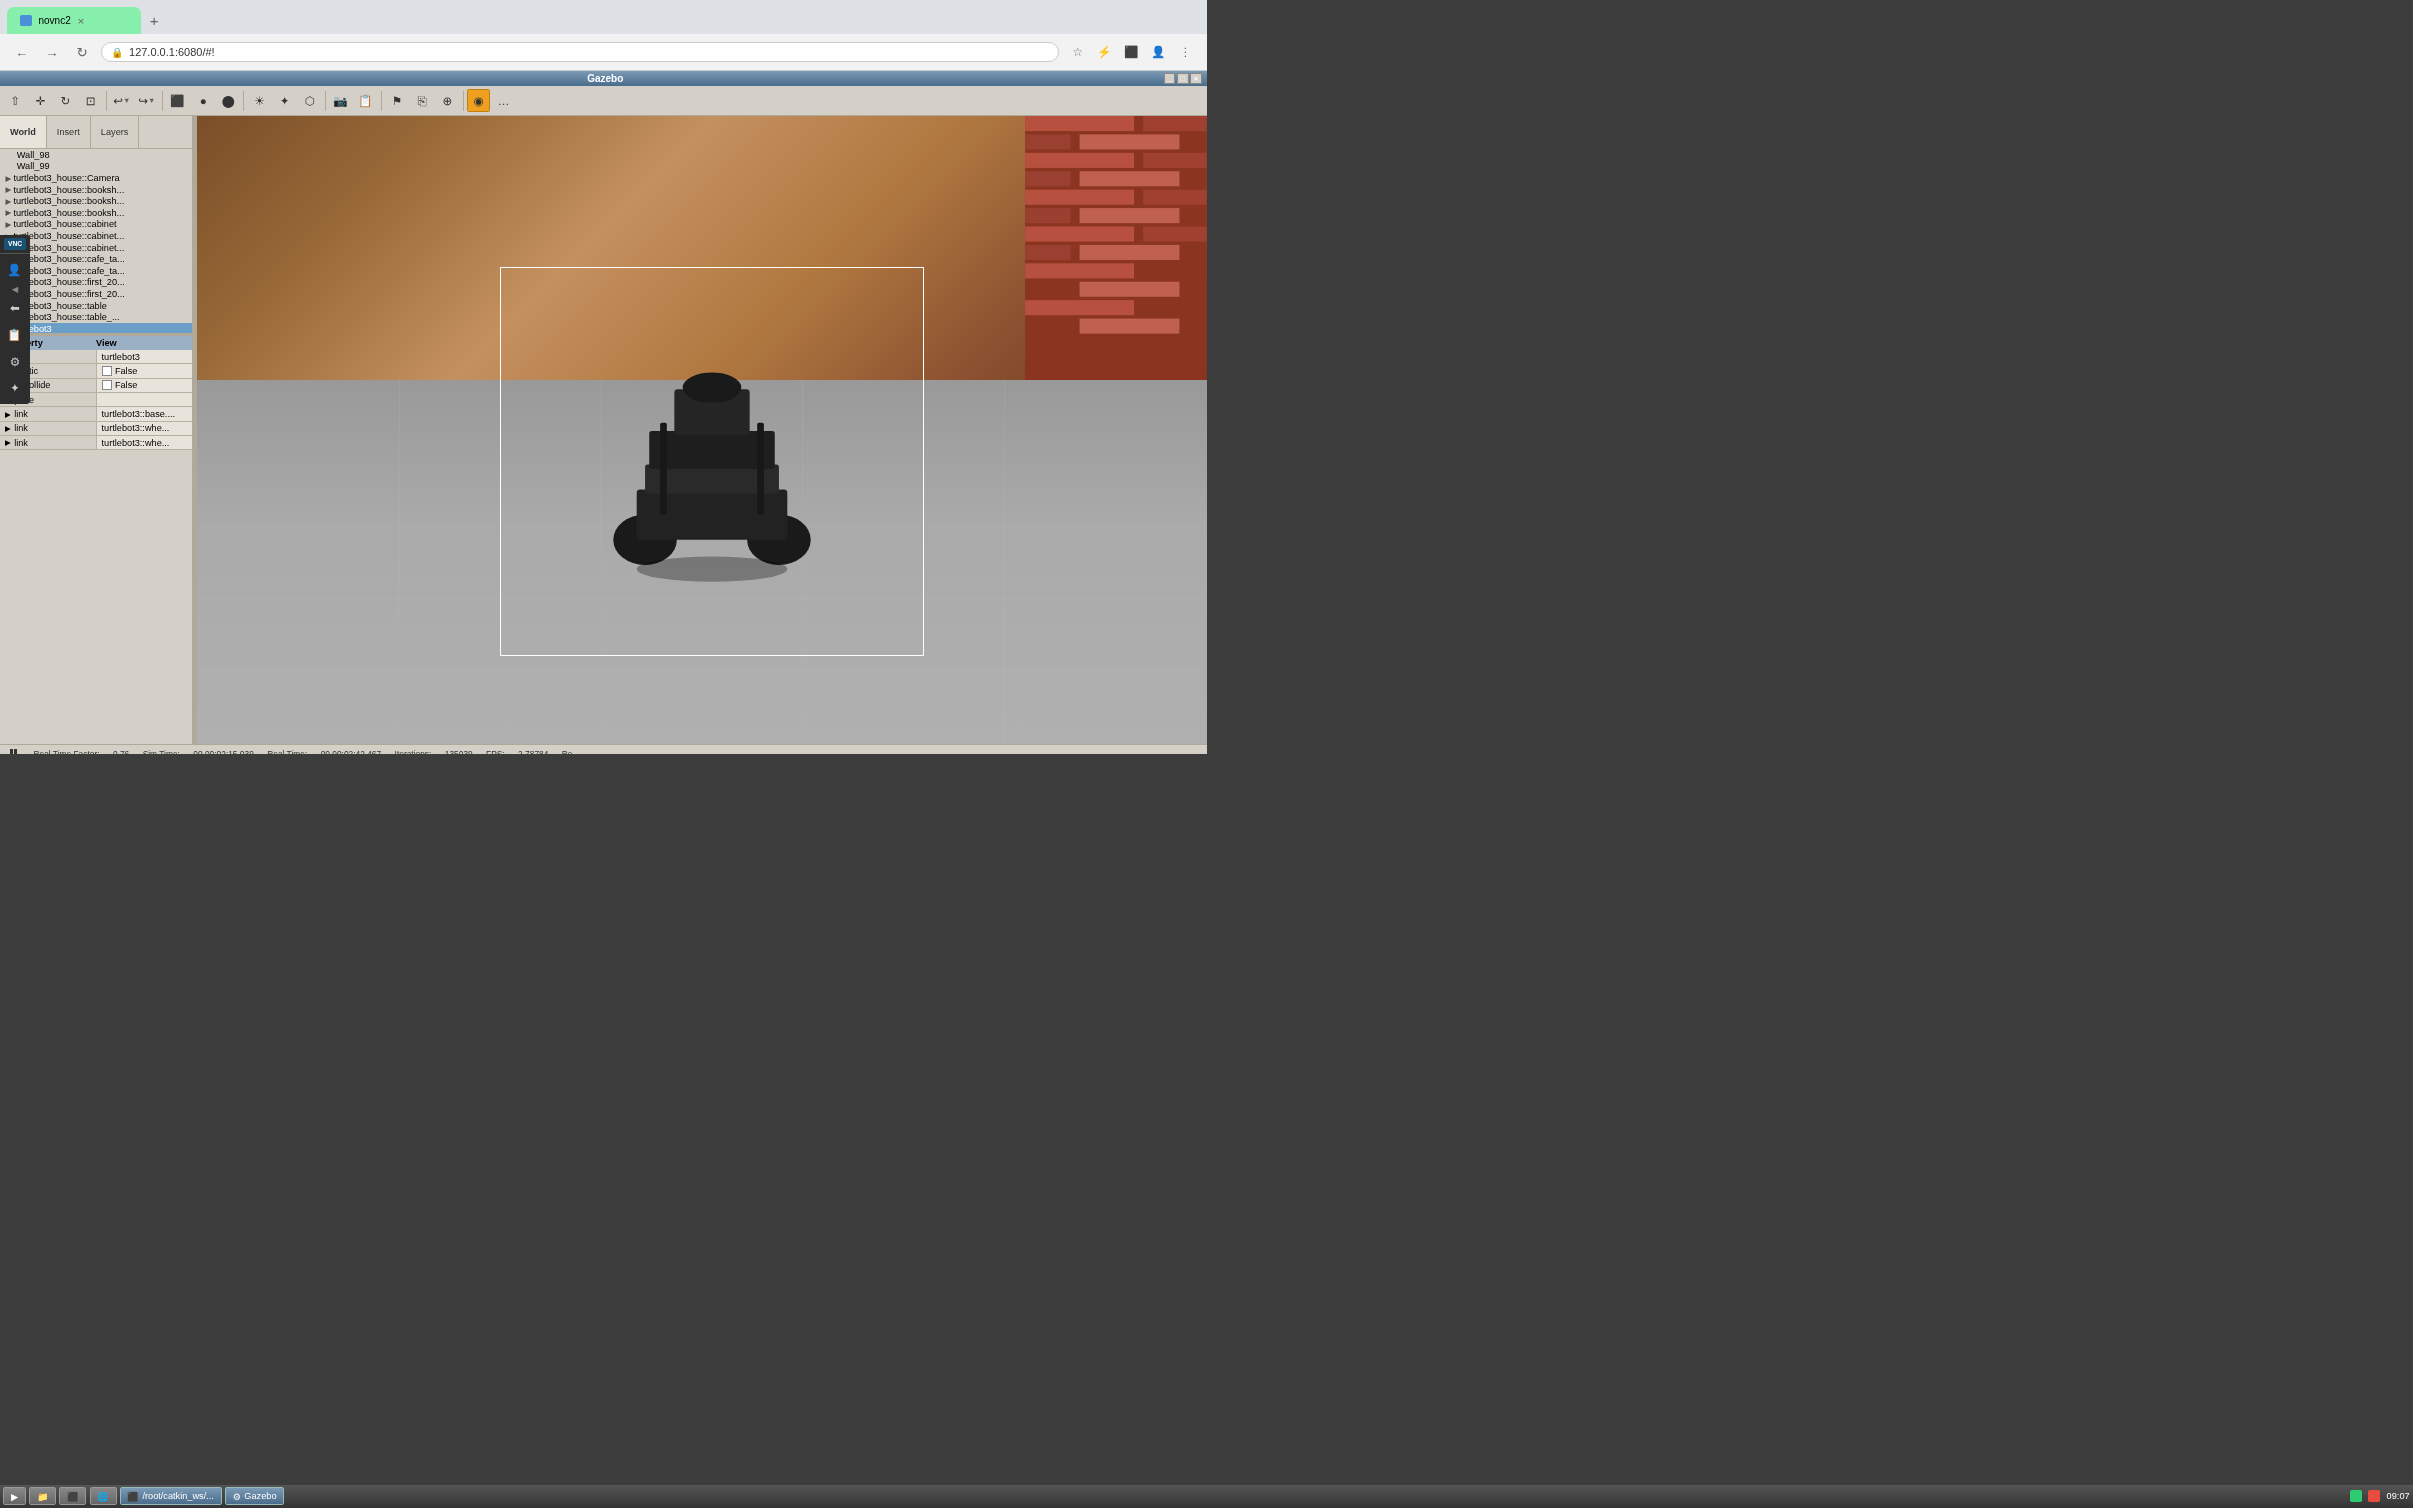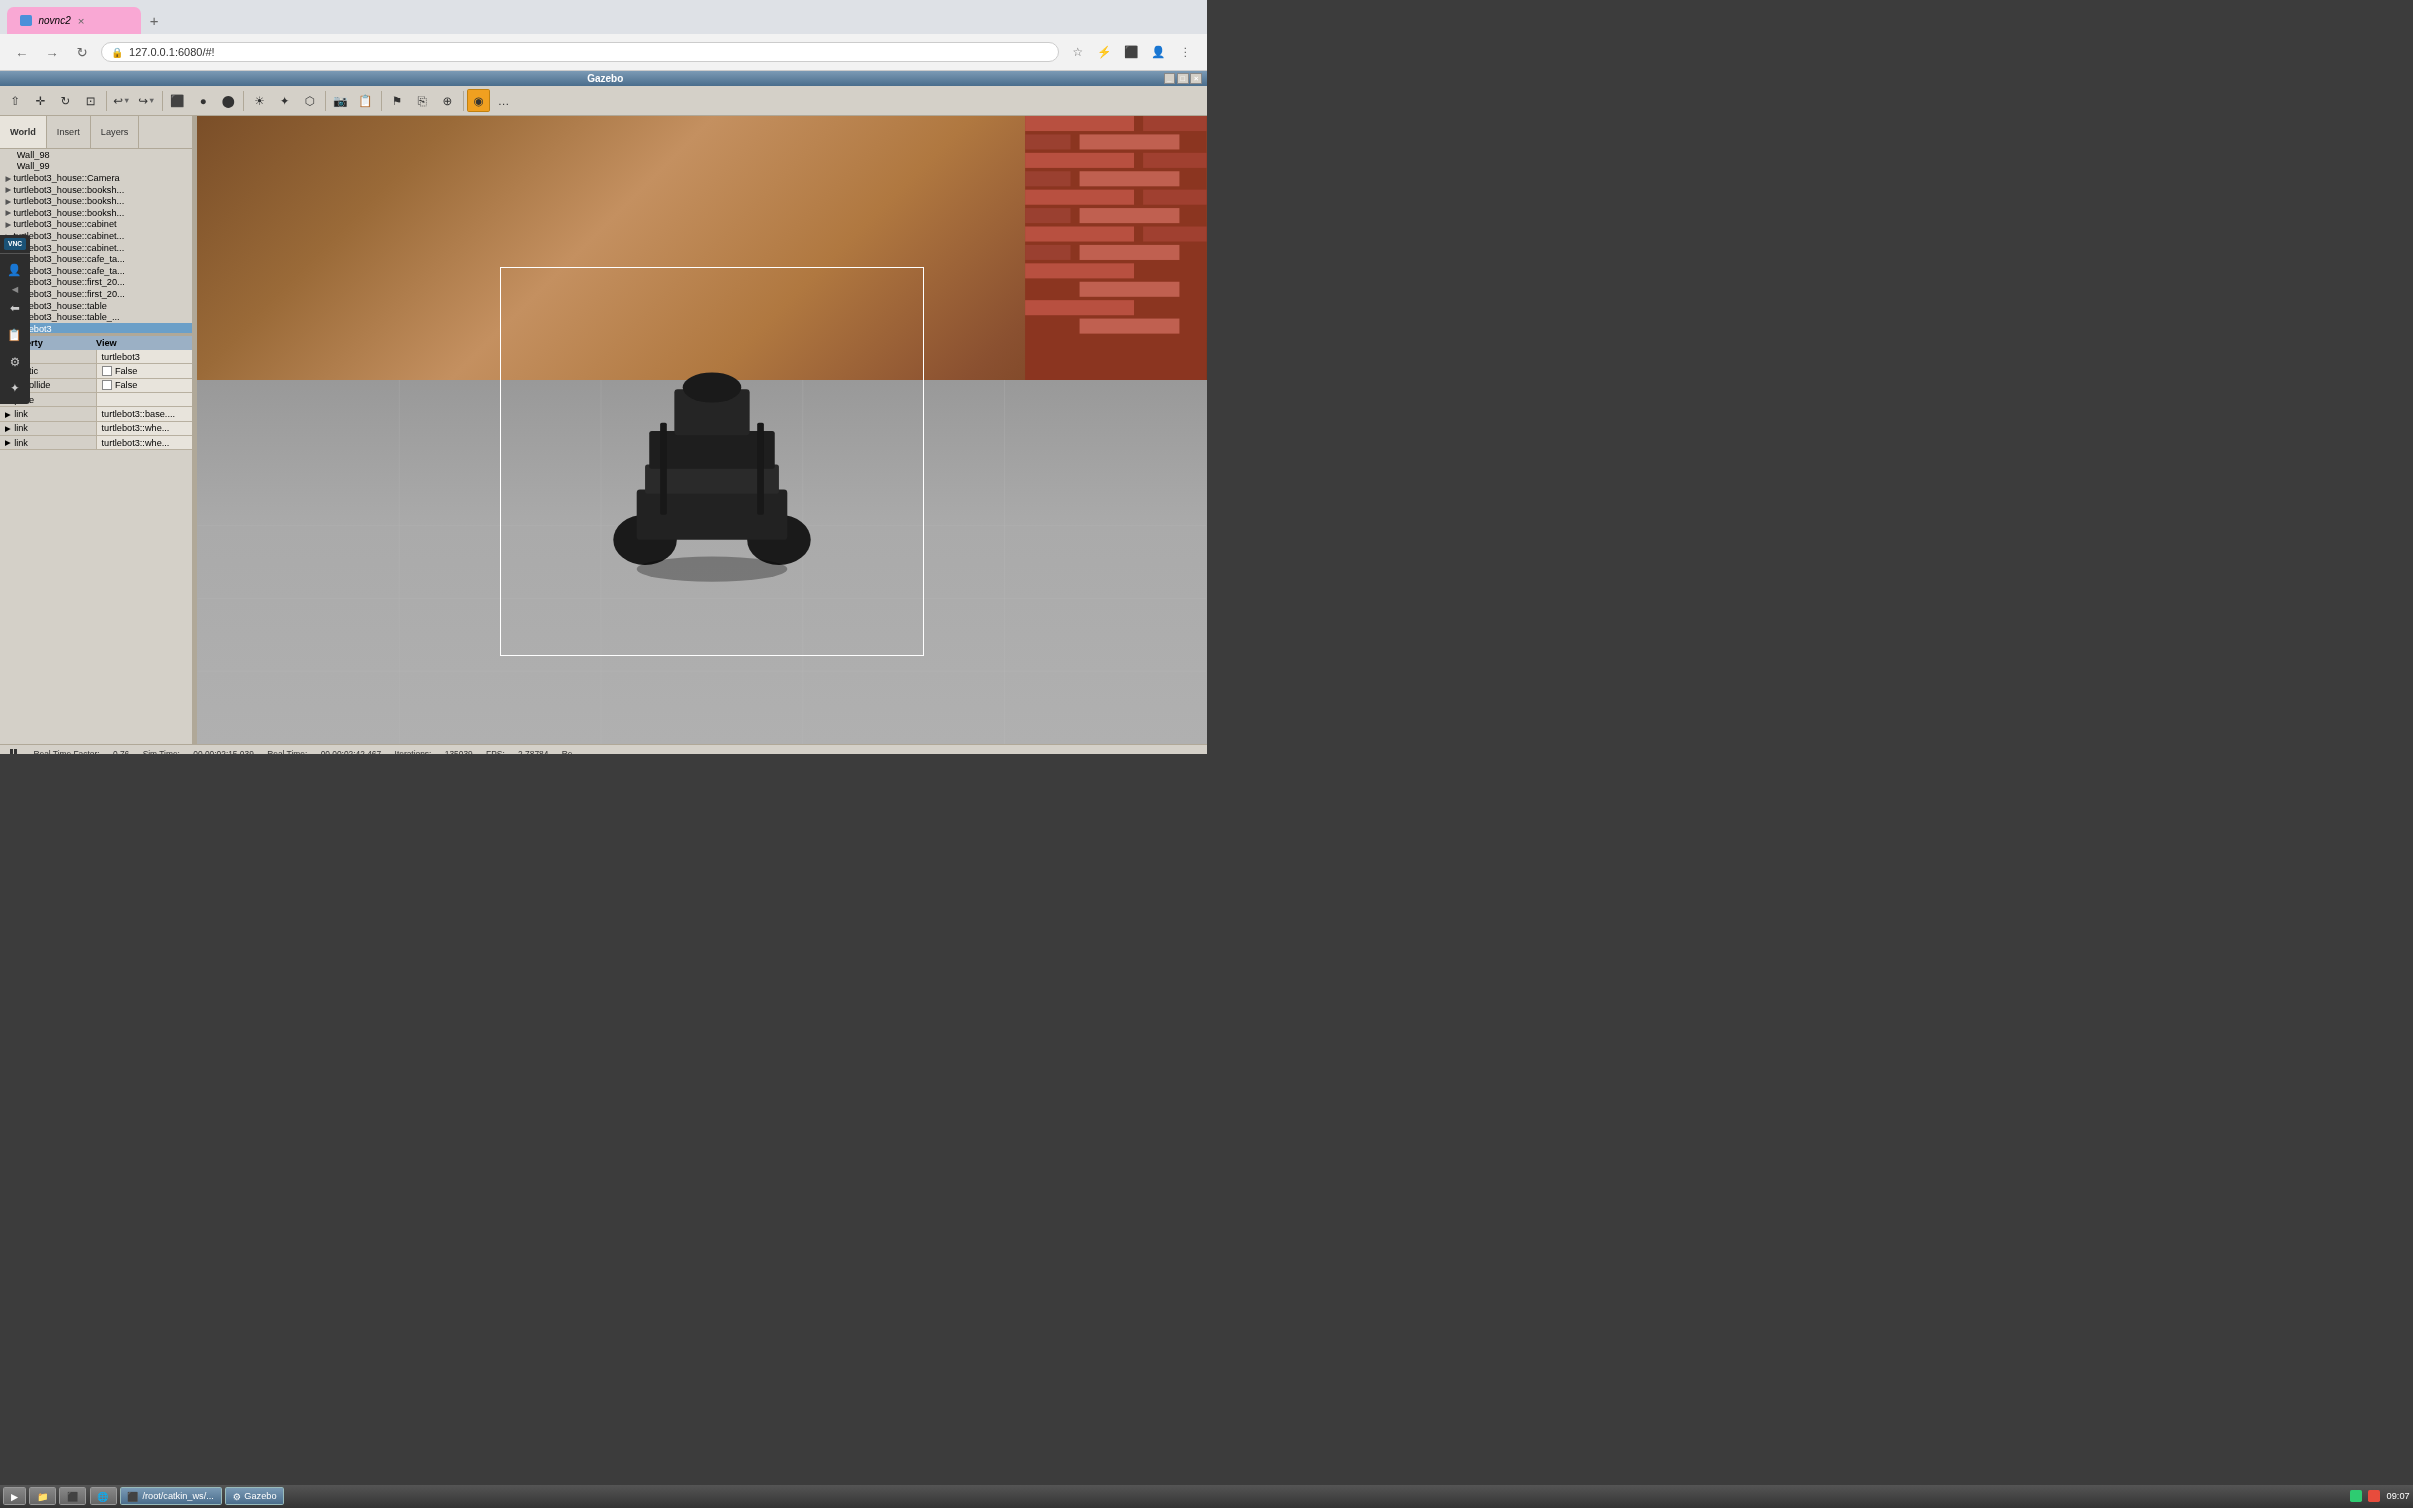--- a/index.html
+++ b/index.html
@@ -1,18 +1,18 @@
 <!DOCTYPE html>
 <html style="font-size:13.4px"><head>
   <meta charset="utf-8">
   <style>
     * { box-sizing: border-box; margin: 0; padding: 0; }
     body { font-family: 'Arial', sans-serif; font-size: 9.2px; background: #3c3c3c; width: 1207px; height: 754px; overflow: hidden; }
     .tab-bar { background: #dee1e6; display: flex; align-items: center; padding: 6.7px 6.7px 0 6.7px; gap: 1.7px; height: 34px; }
-    .tab { background: #f9a8d4; border-radius: 6.7px 6.7px 0 0; padding: 5px 13.4px; font-size: 10px; display: flex; align-items: center; gap: 6.7px; min-width: 134px; height: 27px; font-style: italic; }
+    .tab { background: #86efac; border-radius: 6.7px 6.7px 0 0; padding: 5px 13.4px; font-size: 10px; display: flex; align-items: center; gap: 6.7px; min-width: 134px; height: 27px; }
     .tab-favicon { width: 11.7px; height: 11.7px; background: #4a90d9; border-radius: 1.7px; display: inline-block; }
     .tab-close { font-size: 11.7px; color: #666; cursor: pointer; }
     .tab-new { width: 23.5px; height: 23.5px; display: flex; align-items: center; justify-content: center; font-size: 15px; color: #666; cursor: pointer; }
     .address-bar { background: #f2f2f2; padding: 5px 10px; display: flex; align-items: center; gap: 6.7px; height: 37px; border-bottom: 0.8px solid #ccc; }
     .nav-btn { width: 23.5px; height: 23.5px; display: flex; align-items: center; justify-content: center; color: #666; font-size: 13.4px; cursor: pointer; border-radius: 50%; }
     .url-bar { flex: 1; background: white; border: 0.8px solid #ccc; border-radius: 17px; padding: 3.4px 10px; font-size: 11px; color: #333; display: flex; align-items: center; }
     .url-lock { margin-right: 5px; color: #666; font-size: 10px; }
     .toolbar-icons { display: flex; gap: 3.4px; }
     .toolbar-icon-btn { width: 23.5px; height: 23.5px; display: flex; align-items: center; justify-content: center; color: #666; font-size: 11.7px; cursor: pointer; border-radius: 50%; }
 

